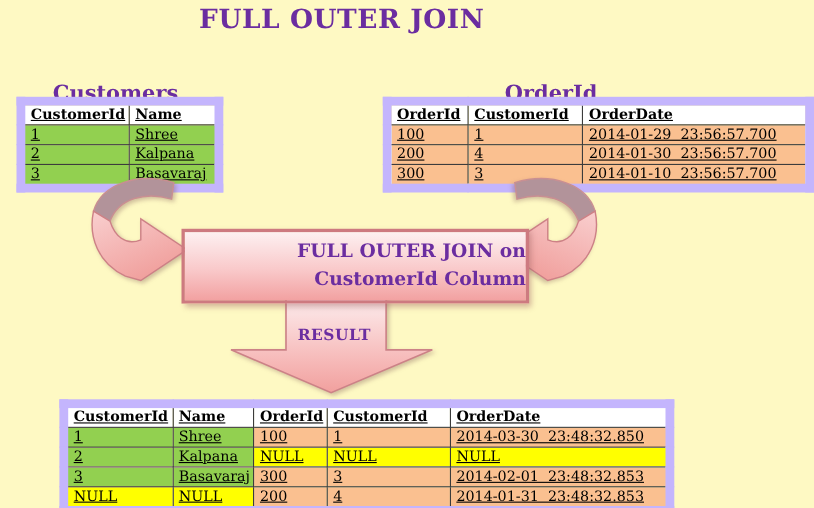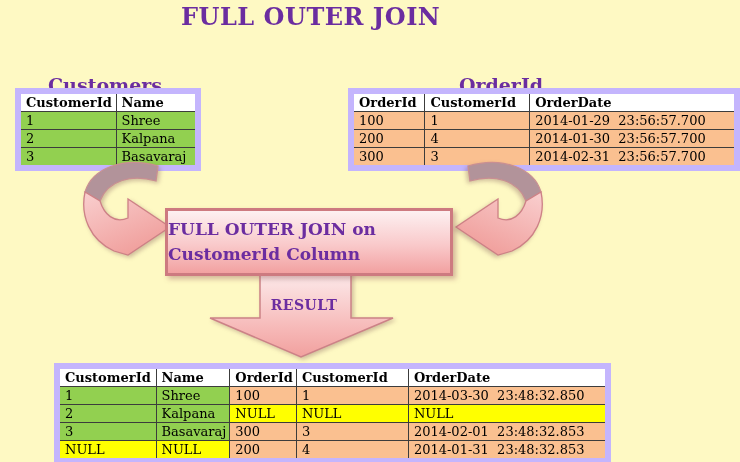--- a/index.html
+++ b/index.html
@@ -16,22 +16,23 @@
   }
   .tbl-title {
     position:absolute; top:74px; width:180px; text-align:center;
     font-size:19px; font-weight:bold; color:#6b2da0;
   }
   .customers-title { left:15px; }
   .orders-title { left:411px; }
 
   table.dt {
     position:absolute; border-collapse:collapse; table-layout:fixed;
-    border:6px solid #c4b5fd;
+    border:8px solid #c4b5fd;
     font-size:13px;
+    text-decoration:underline;
   }
   table.dt th, table.dt td {
     border:1px solid #3c3c3c;
     height:17px; line-height:17px;
     padding:0 3px 0 5px;
     text-align:left; white-space:pre; overflow:hidden;
     font-size:13px;
   }
   table.dt th { background:#ffffff; font-weight:bold; }
   table.customers { left:15px; top:88px; }
@@ -48,23 +49,24 @@
   .arrow-left  { left:78px;  top:158px; }
   .arrow-right { left:452px; top:158px; transform:scaleX(-1); }
   .arrow-down  { left:205px; top:268px; }
 
   .join-box {
     position:absolute; left:165px; top:208px; width:282px; height:62px;
     border:3px solid #cd7a80;
     background:linear-gradient(180deg,#fdf0f1 0%,#f9c9ca 55%,#f2a1a1 100%);
     box-shadow:3px 3px 5px rgba(160,100,100,0.45);
     display:flex; flex-direction:column; justify-content:center;
-    text-align:left;
+    text-align:right;
     font-size:17px; font-weight:bold; color:#6b2da0; line-height:1.45;
     z-index:3;
+    padding-left:28px;
   }
   .result-label {
     position:absolute; left:264px; top:297px; width:80px; text-align:center;
     font-size:14px; font-weight:bold; letter-spacing:0.5px; color:#6b2da0;
     z-index:4;
   }
 </style>
 </head>
 <body>
 
@@ -132,21 +134,21 @@
       <td>2014-01-29  23:56:57.700</td>
     </tr>
     <tr>
       <td>200</td>
       <td>4</td>
       <td>2014-01-30  23:56:57.700</td>
     </tr>
     <tr>
       <td>300</td>
       <td>3</td>
-      <td>2014-02-31  23:56:57.700</td>
+      <td>2014-01-10  23:56:57.700</td>
     </tr>
   </tbody>
     </table>
 
   <svg class="arrow arrow-left" width="96" height="104" viewBox="0 0 96 104">
     <path d="M 80 8 C 46 -2, 14 10, 7 34 L 22 43 C 30 22, 54 16, 78 23 Z" fill="#b2939a" stroke="#c98f92" stroke-width="1.3"></path>
     <path d="M 7 34 C 2 58, 12 82, 36 93 L 50 97 L 92 69 L 50 41 L 50 60 C 36 66, 26 56, 22 43 Z" fill="url(#gradCurve)" stroke="#cd8186" stroke-width="1.3"></path>
   </svg>
 
   <svg class="arrow arrow-right" width="96" height="104" viewBox="0 0 96 104">

